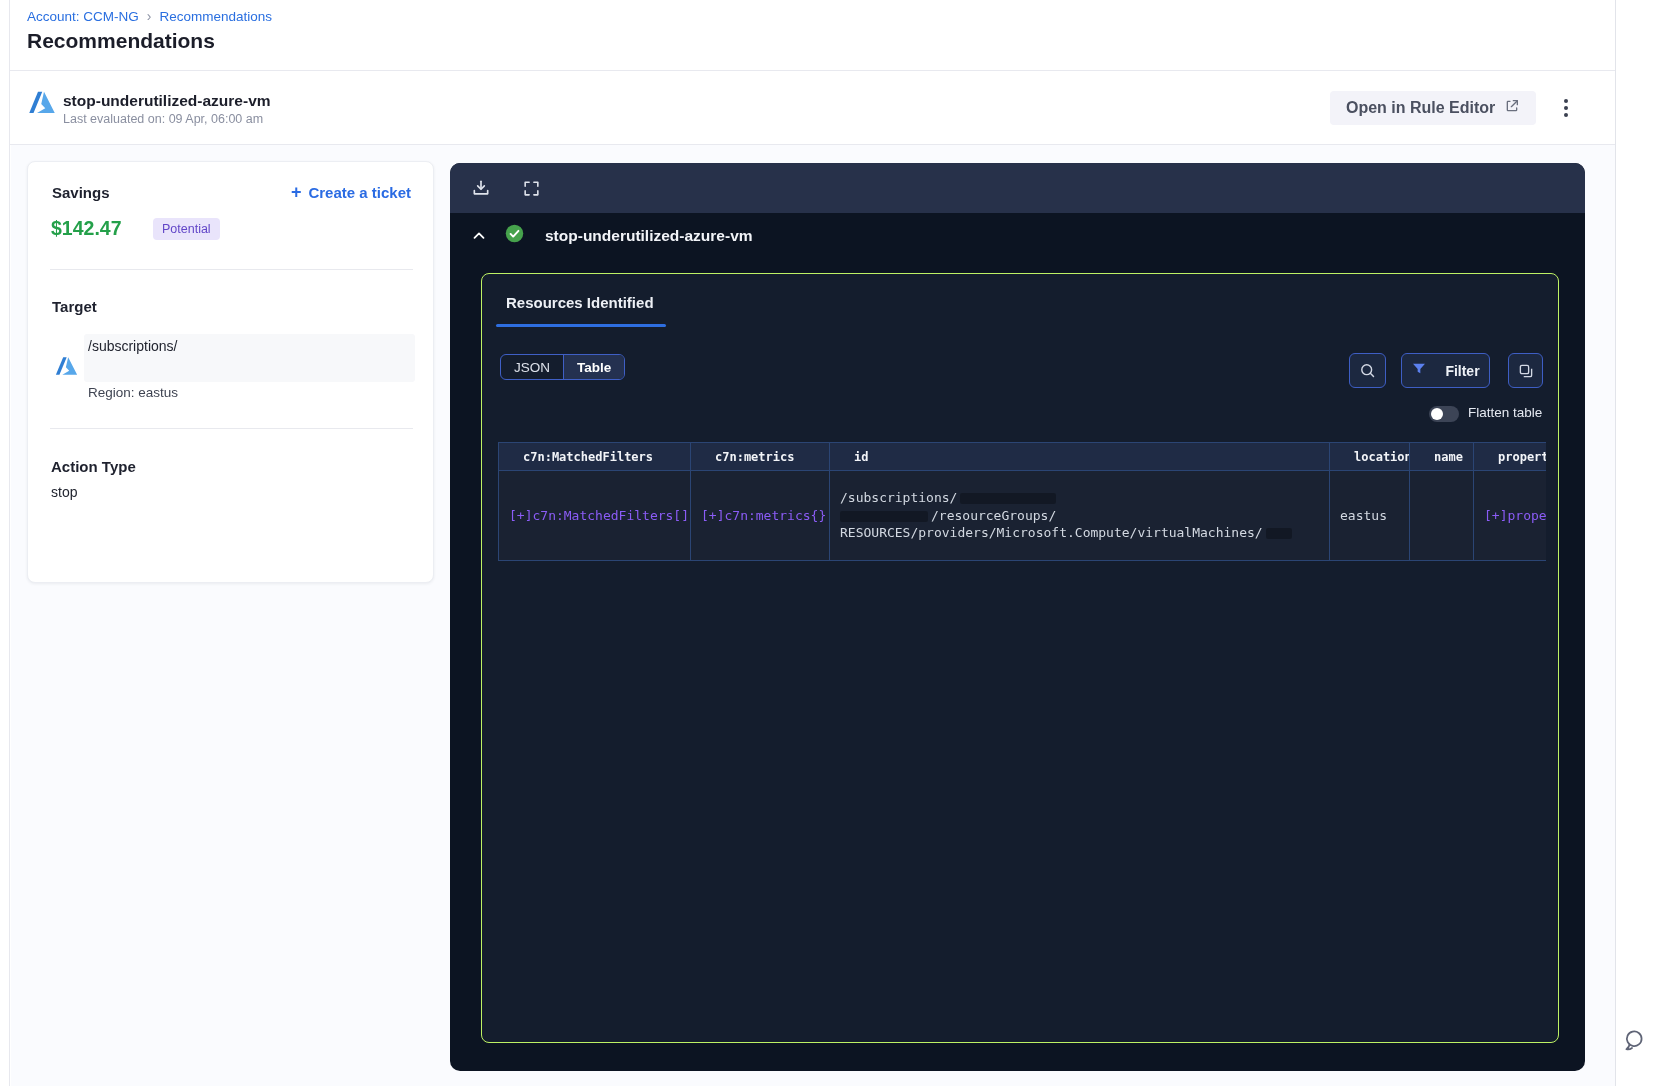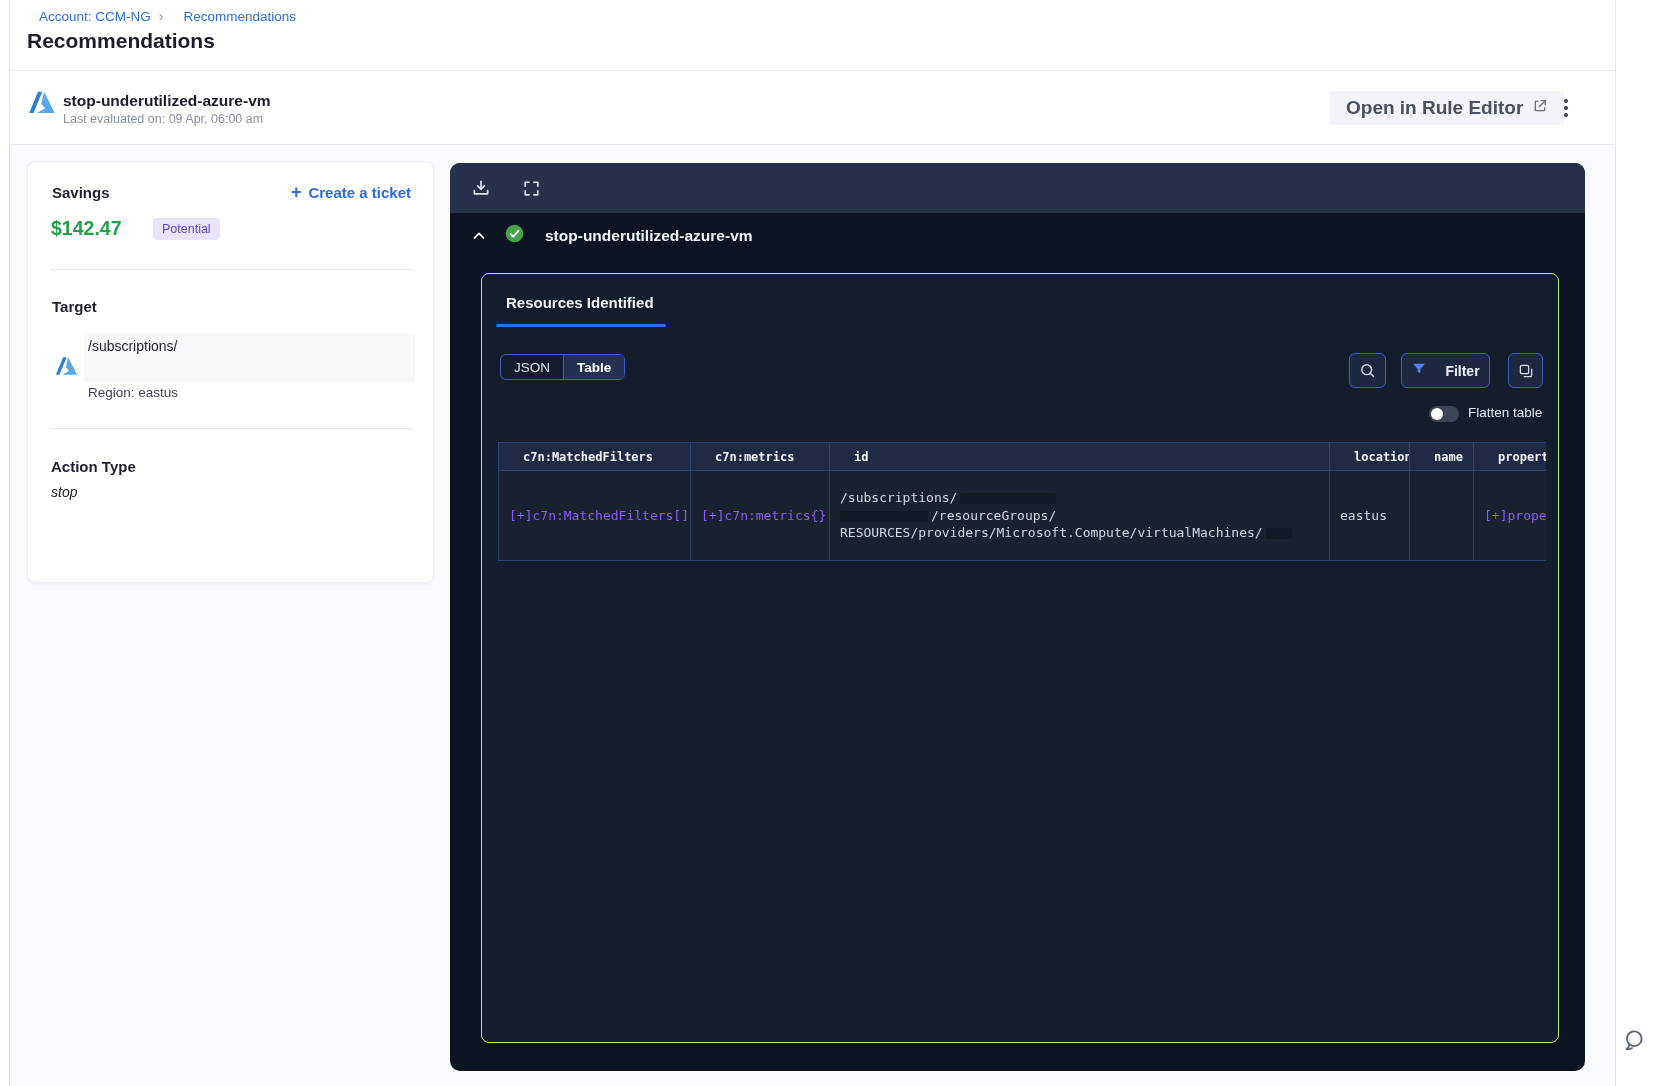--- a/index.html
+++ b/index.html
@@ -5,33 +5,33 @@
   * { margin:0; padding:0; box-sizing:border-box; }
   body { font-family:"Liberation Sans", sans-serif; background:#ffffff; }
   .app { position:relative; width:1662px; height:1086px; background:#ffffff; overflow:hidden; }
 
   
   .left-gutter { position:absolute; left:0; top:0; width:10px; height:1086px; background:#ffffff; border-right:1px solid #e7e8ee; }
   .right-gutter { position:absolute; left:1615px; top:0; width:47px; height:1086px; background:#ffffff; border-left:1px solid #e2e4ea; }
 
   
   .breadcrumb { position:absolute; left:27px; top:8px; display:flex; align-items:center; gap:8px; font-size:13.5px; }
-  .crumb-link { color:#2a6fe0; text-decoration:none; cursor:pointer;margin-left:12px; }
+  .crumb-link { color:#2a6fe0; text-decoration:none; cursor:pointer; }
   .crumb-sep { color:#8d93a5; font-size:14px; }
   .page-title { position:absolute; left:27px; top:29px; font-size:21px; font-weight:700; color:#1b1d29; }
   .divider-1 { position:absolute; left:10px; top:70px; width:1605px; height:1px; background:#e8e9ef; }
   .divider-2 { position:absolute; left:10px; top:144px; width:1605px; height:1px; background:#e8e9ef; }
 
   
   .azure-logo-lg { position:absolute; left:27px; top:88px; width:30px; height:30px; }
   .rule-name { position:absolute; left:63px; top:92px; font-size:15.5px; font-weight:700; color:#1c1e2a; }
   .rule-sub { position:absolute; left:63px; top:112px; font-size:12.5px; color:#8a8fa0; }
   .rule-editor-btn { position:absolute; left:1330px; top:91px; height:34px; padding:0 16px; display:flex; align-items:center; gap:9px;
     background:#f3f3f9; border:none; border-radius:4px; font-family:"Liberation Sans",sans-serif;
-    font-size:19px; font-weight:700; color:#4b5060; cursor:pointer; }
+    font-size:16px; font-weight:700; color:#4b5060; cursor:pointer; }
   .kebab { position:absolute; left:1553px; top:95px; width:26px; height:26px; display:flex; flex-direction:column; align-items:center; justify-content:center; gap:3px; cursor:pointer; background:none; border:none; }
   .kebab i { width:4px; height:4px; border-radius:50%; background:#3a4050; }
 
   
   .content-bg { position:absolute; left:11px; top:145px; width:1604px; height:941px; background:#fafbfe; }
 
   
   .summary-card { position:absolute; left:27px; top:161px; width:407px; height:422px; background:#ffffff;
     border:1px solid #eceef3; border-radius:8px; box-shadow:0 1px 3px rgba(35,40,60,.07); }
   .savings-label { position:absolute; left:24px; top:22px; font-size:15px; font-weight:700; color:#1e212e; }
@@ -41,21 +41,21 @@
   .savings-amount { position:absolute; left:23px; top:55px; font-size:19.5px; font-weight:700; color:#24a04a;text-align:center; }
   .savings-badge { position:absolute; left:125px; top:56px; font-size:12.5px; font-weight:500; color:#6246c8; background:#e9e4fb;
     padding:4px 9px; border-radius:4px; }
   .card-divider { position:absolute; left:22px; width:363px; height:1px; background:#e8e9ee; }
   .target-label { position:absolute; left:24px; top:136px; font-size:15px; font-weight:700; color:#1e212e; }
   .azure-logo-sm { position:absolute; left:26px; top:192px; width:25px; height:25px; }
   .target-band { position:absolute; left:56px; top:172px; width:331px; height:48px; background:#f7f8fa; border-radius:3px; }
   .target-path { position:absolute; left:60px; top:176px; font-size:14px; color:#21242f; }
   .target-region { position:absolute; left:60px; top:223px; font-size:13.5px; color:#3f4452; }
   .action-label { position:absolute; left:23px; top:296px; font-size:15px; font-weight:700; color:#1e212e; }
-  .action-value { position:absolute; left:23px; top:322px; font-size:14px; color:#21242f;font-style:italic; }
+  .action-value { position:absolute; left:23px; top:322px; font-size:14px; color:#21242f; }
 
   
   .dark-panel { position:absolute; left:450px; top:163px; width:1135px; height:908px; background:#0c1422; border-radius:10px; overflow:hidden; }
   .panel-toolbar { position:absolute; left:0; top:0; width:100%; height:50px; background:#27314a; display:flex; align-items:center; gap:28px; padding:0 20px; }
   .tool-btn { background:none; border:none; cursor:pointer; width:22px; height:22px; display:flex; align-items:center; justify-content:center; }
   .panel-title-row { position:absolute; left:18px; top:60px; display:flex; align-items:center; gap:14px; }
   .collapse-btn { background:none; border:none; cursor:pointer; width:22px; height:22px; display:flex; align-items:center; justify-content:center; }
   .panel-title { font-size:15.5px; font-weight:700; color:#f2f4f8; margin-left:6px; }
 
   

